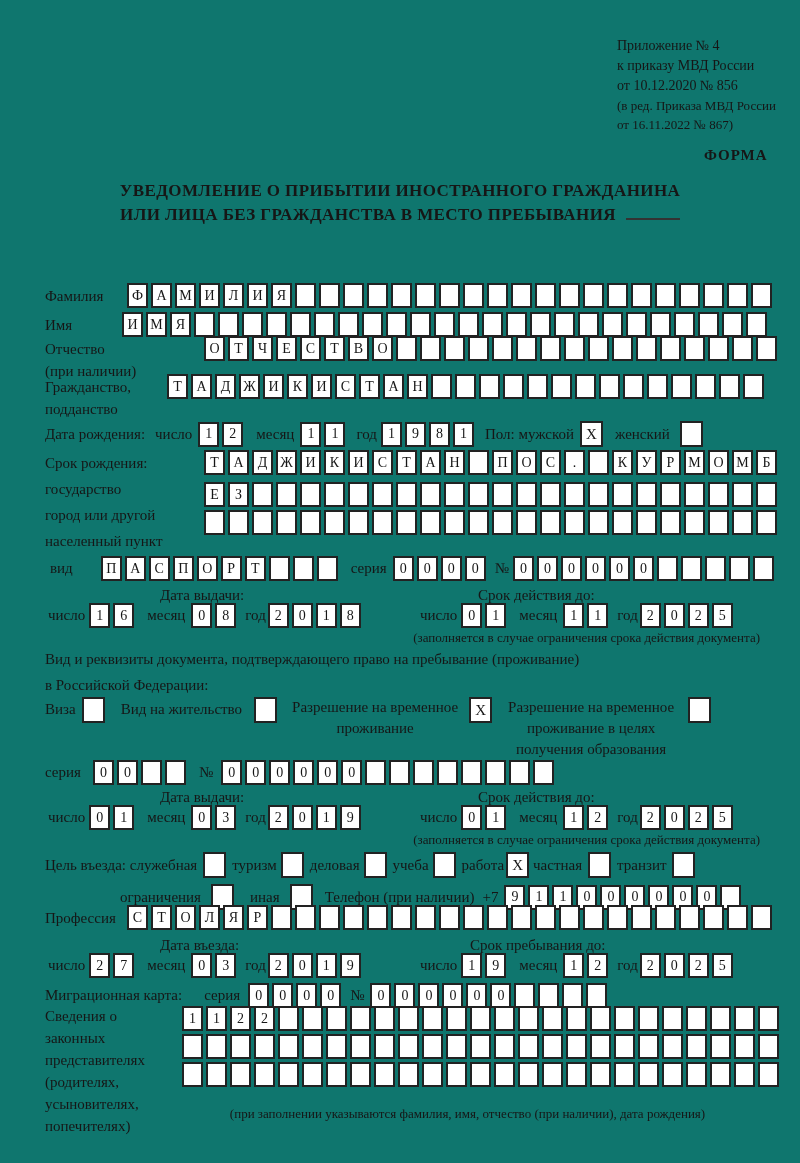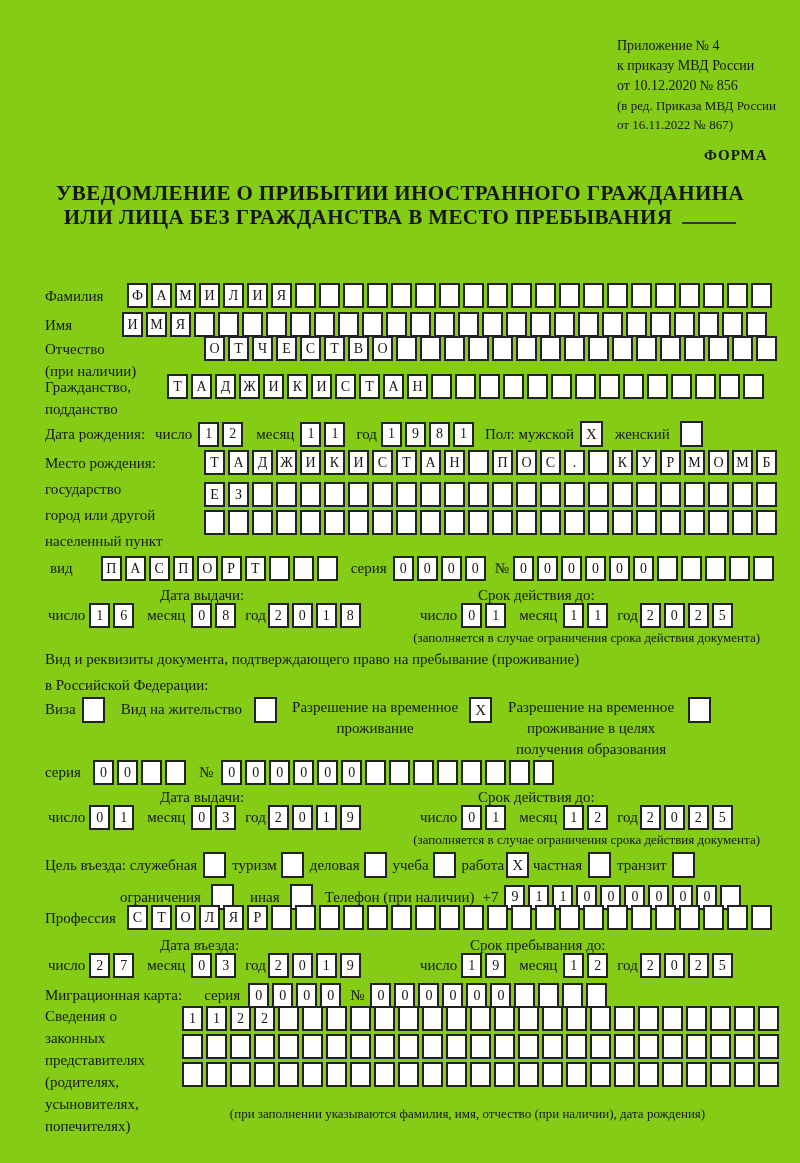--- a/index.html
+++ b/index.html
@@ -1,19 +1,19 @@
 <!DOCTYPE html>
 <html lang="ru"><head>
 <meta charset="utf-8">
 <style>
   * { box-sizing: border-box; margin: 0; padding: 0; }
   html,body { background:#ffffff; }
   .page {
     position: relative; width: 800px; height: 1163px; margin: 0 auto;
-    background: #84cc16; color: #161616;
+    background: #0f766e; color: #161616;
     font-family: "Liberation Serif", "DejaVu Serif", serif;
     font-size: 15px; overflow: hidden;
   }
   .abs { position: absolute; }
   .b { font-weight: 700; }
   .center { text-align: center; }
   .rightal { text-align: right; }
   .small { font-size: 13px; }
   .row { display: flex; align-items: center; }
   .rowtop { display: flex; align-items: flex-start; }
@@ -26,21 +26,21 @@
   .cb {
     flex: none; width: 23px; height: 26px; border: 2px solid #222;
     display: flex; align-items: center; justify-content: center;
     font-size: 15px; background: #fff;
   }
   .m2{margin-left:2px}.m4{margin-left:4px}.m6{margin-left:6px}.m8{margin-left:8px}
   .m10{margin-left:10px}.m12{margin-left:12px}.m16{margin-left:16px}.m22{margin-left:22px}
   .m28{margin-left:28px}
   .appendix { font-size: 14px; line-height: 20px; }
   .appendix .rev { font-size: 13px; line-height: 18px; margin-top: 1px; }
-  .titleline { width: 800px; font-size: 21px; letter-spacing: .4px; }
+  .titleline { width: 800px; font-size: 17px; letter-spacing: .4px; }
   .heading1 { width: 800px; font-size: 15px; letter-spacing: 1.2px; }
   .uline { display: inline-block; width: 54px; height: 15px; border-bottom: 2px solid #333; margin-left: 10px; }
   .docheading { width: 800px; font-size: 15px; }
   .opt2 { width: 172px; text-align: center; line-height: 21px; }
   .opt3 { width: 178px; text-align: center; line-height: 21px; }
   .lblpad { margin-top: 4px; }
 </style>
 </head>
 <body>
 
@@ -201,21 +201,21 @@
         <span class="cell">9</span>
         <span class="cell">8</span>
         <span class="cell">1</span>
       </span>
     <span class="m8">Пол: мужской</span>
     <span class="cb m6">X</span>
     <span class="m12">женский</span>
     <span class="cb m10"></span>
   </div>
 
-  <div class="abs" style="left:45px; top:455px;">Место рождения:</div>
+  <div class="abs" style="left:45px; top:455px;">Срок рождения:</div>
   <div class="abs" style="left:45px; top:481px;">государство</div>
   <div class="abs" style="left:45px; top:507px;">город или другой</div>
   <div class="abs" style="left:45px; top:533px;">населенный пункт</div>
   <div class="abs cells" style="left:204px; top:450px;">
       <span class="cell">Т</span>
       <span class="cell">А</span>
       <span class="cell">Д</span>
       <span class="cell">Ж</span>
       <span class="cell">И</span>
       <span class="cell">К</span>

